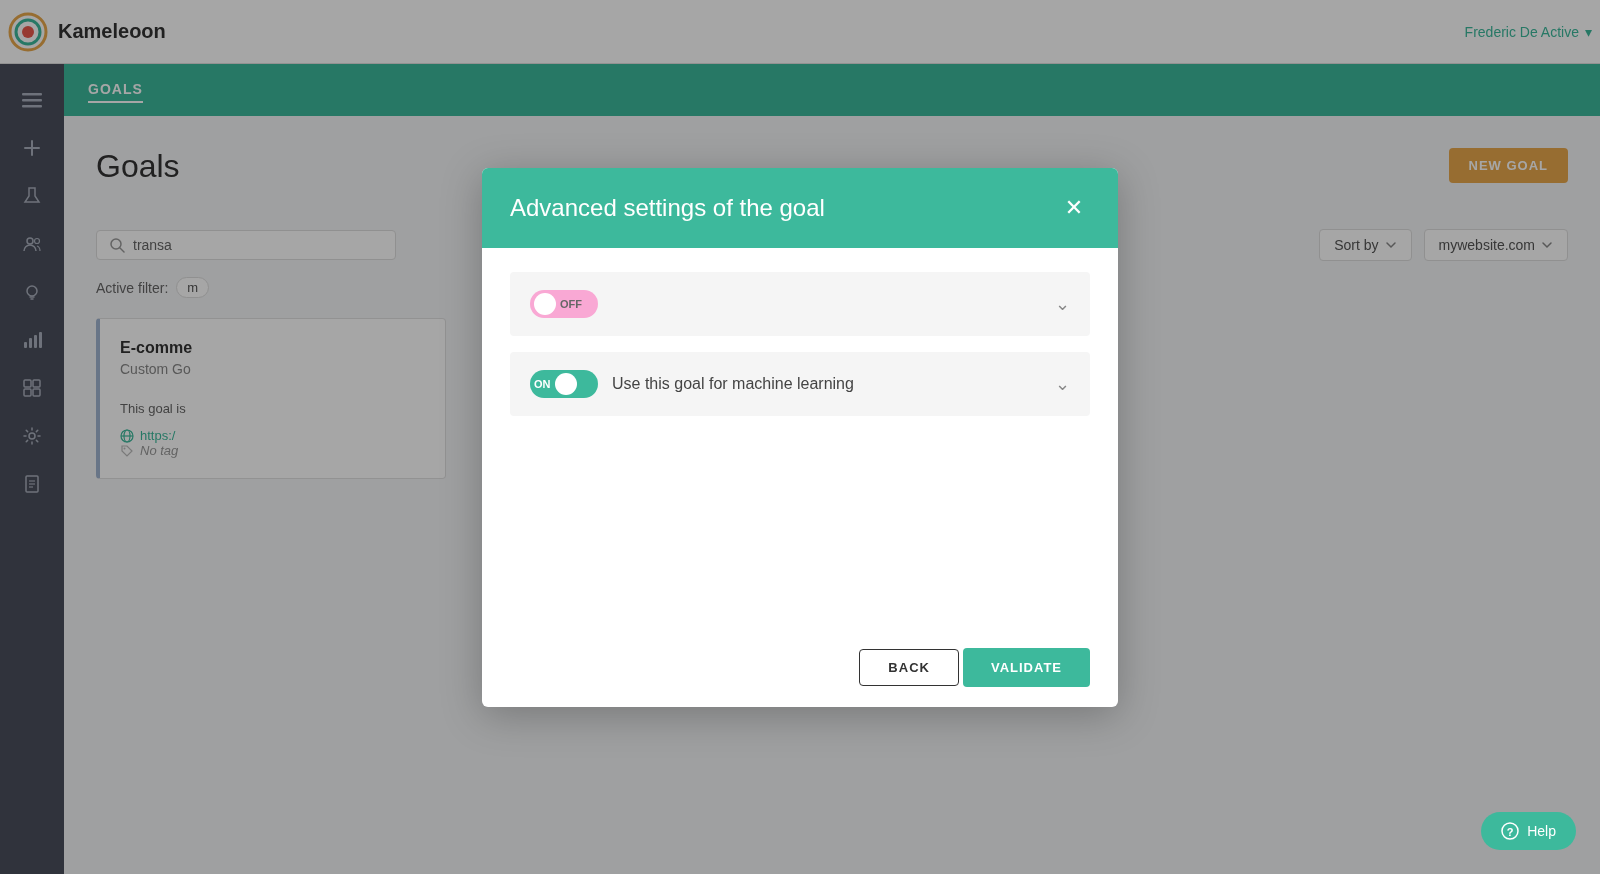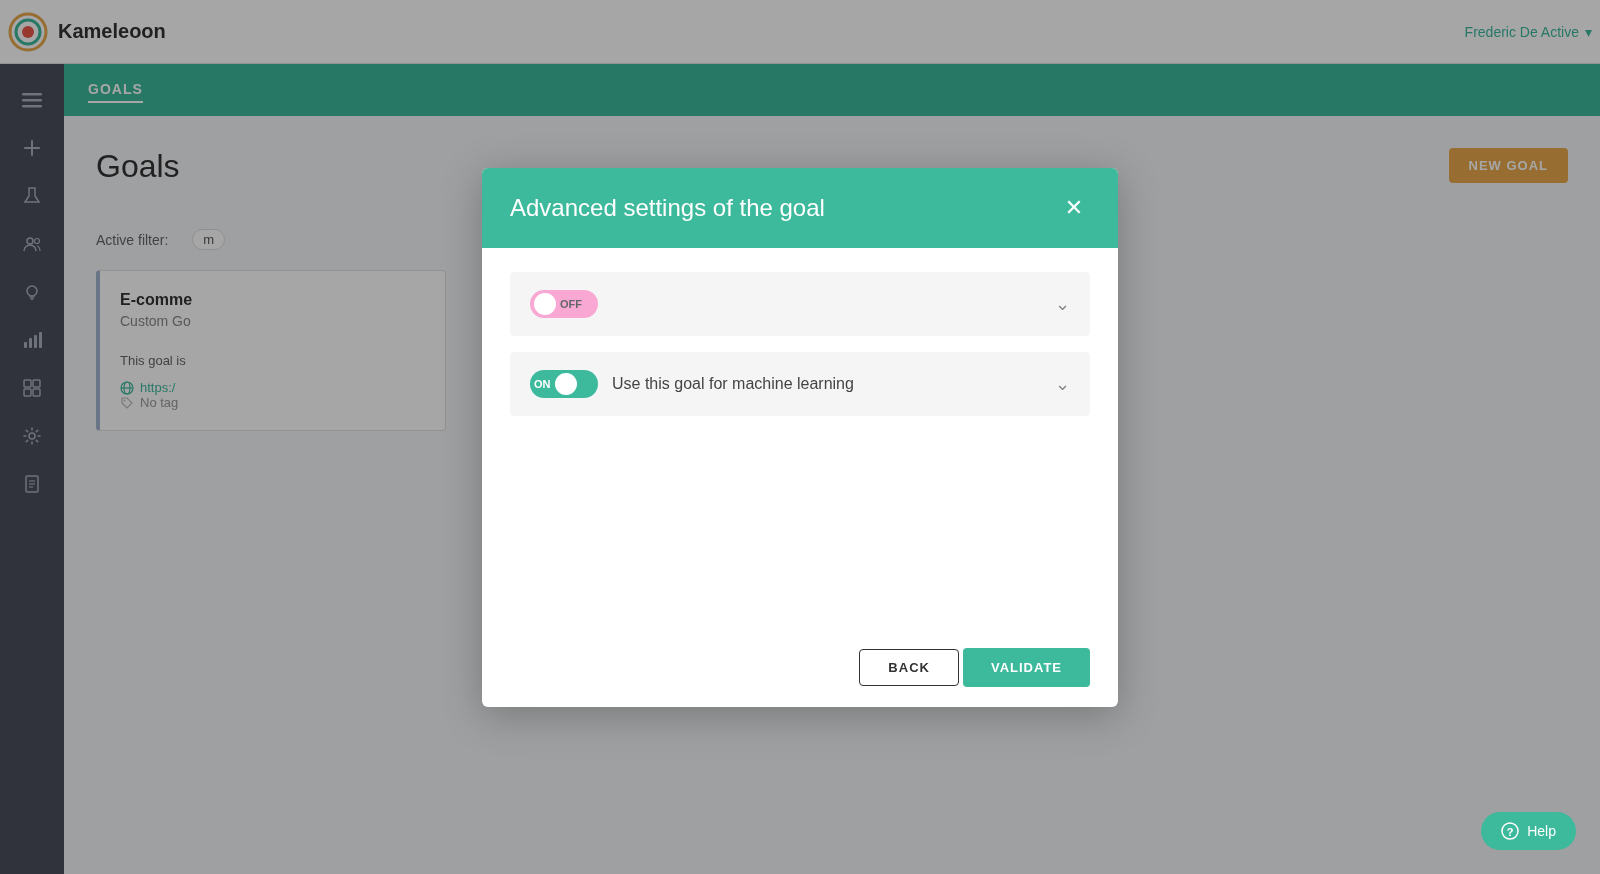--- a/index.html
+++ b/index.html
@@ -65,37 +65,37 @@
       display: flex; align-items: center; gap: 6px; background: #fff;
       border: 1px solid #ddd; border-radius: 4px; padding: 7px 14px;
       font-size: 14px; color: #555; cursor: pointer;
     }
     .new-goal-btn {
       background: #e8a84c; color: #fff; border: none; border-radius: 4px;
       padding: 10px 20px; font-size: 13px; font-weight: 700; letter-spacing: 1px;
       cursor: pointer; text-transform: uppercase;
     }
 
-    .active-filter { display: flex; align-items: center; gap: 24px; margin-bottom: 20px; font-size: 14px; color: #666; }
+    .active-filter { display: flex; align-items: center; gap: 8px; margin-bottom: 20px; font-size: 14px; color: #666; }
     .filter-tag {
       background: #fff; border: 1px solid #ddd; border-radius: 12px; padding: 2px 10px;
       font-size: 13px; color: #555;
     }
 
     
     .goal-card {
       background: #fff; border: 1px solid #e0e0e0; border-radius: 4px;
       padding: 20px 20px; border-left: 4px solid #a0b4d0;
       max-width: 350px;
     }
     .goal-card-title { font-size: 16px; font-weight: 600; color: #333; margin-bottom: 4px; }
     .goal-card-type { font-size: 14px; color: #888; margin-bottom: 24px; }
     .goal-card-desc { font-size: 13px; color: #666; margin-bottom: 12px; }
     .goal-card-url { font-size: 13px; color: #3db99c; display: flex; align-items: center; gap: 6px; }
-    .goal-card-tag { font-size: 13px; color: #999; display: flex; align-items: center; gap: 6px; }
+    .goal-card-tag { font-size: 13px; color: #999; display: flex; align-items: center; gap: 6px; font-style: italic; }
 
     
     .overlay {
       position: absolute; top: 0; left: 0; right: 0; bottom: 0;
       background: rgba(0,0,0,0.35); z-index: 100;
       display: flex; align-items: center; justify-content: center;
     }
 
     
     .modal {
@@ -258,20 +258,43 @@
   <div class="sub-nav-item active">GOALS</div>
 </div>
 
 <div class="main-content">
   <div class="main-inner">
     <div style="display:flex; align-items:flex-start; justify-content:space-between; margin-bottom:20px;">
       <h1 class="page-title">Goals</h1>
       <button class="new-goal-btn">NEW GOAL</button>
     </div>
 
+    <div class="toolbar">
+      <div class="search-box">
+        <svg width="16" height="16" viewBox="0 0 16 16">
+          <circle cx="7" cy="7" r="5" stroke="#999" stroke-width="1.5" fill="none"></circle>
+          <line x1="11" y1="11" x2="15" y2="15" stroke="#999" stroke-width="1.5" stroke-linecap="round"></line>
+        </svg>
+        <input type="text" value="transa" placeholder="transa" style="">
+      </div>
+      <div class="toolbar-right">
+        <div class="sort-by-btn">
+          <span>Sort by</span>
+          <svg width="12" height="12" viewBox="0 0 12 12">
+            <path d="M2 4l4 4 4-4" stroke="#888" stroke-width="1.5" fill="none" stroke-linecap="round"></path>
+          </svg>
+        </div>
+        <div class="website-btn">
+          <span>mywebsite.com</span>
+          <svg width="12" height="12" viewBox="0 0 12 12">
+            <path d="M2 4l4 4 4-4" stroke="#888" stroke-width="1.5" fill="none" stroke-linecap="round"></path>
+          </svg>
+        </div>
+      </div>
+    </div>
 
     <div class="active-filter">
       <span>Active filter:</span>
       <span class="filter-tag">m</span>
     </div>
 
     <div class="goal-card">
       <div class="goal-card-title">E-comme</div>
       <div class="goal-card-type">Custom Go</div>
       <div class="goal-card-desc">This goal is</div>

